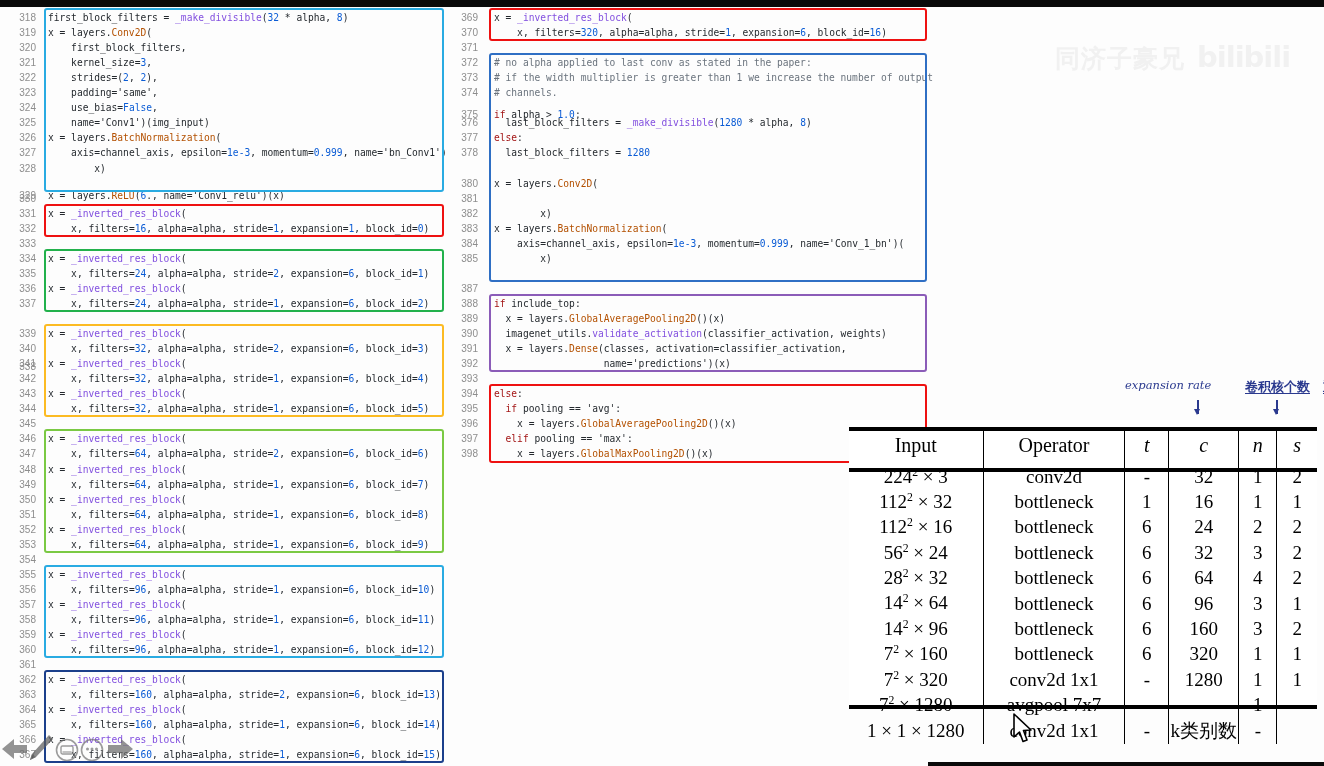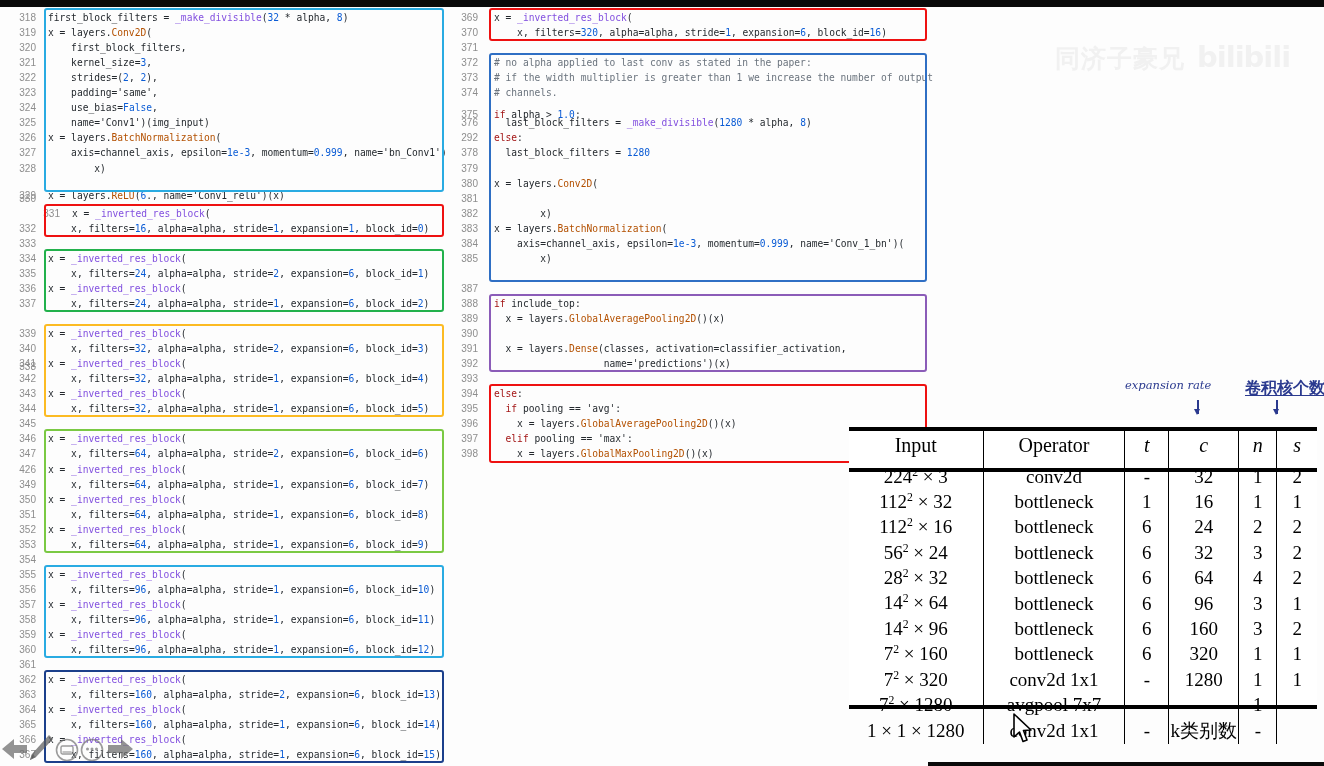--- a/index.html
+++ b/index.html
@@ -91,21 +91,21 @@
 
   
   #annot { position: absolute; left: 1040px; top: 378px; width: 284px; height: 48px; }
   .ann-txt {
     position: absolute;
     color: #2b3a8f;
     font-size: 11.5px;
     white-space: nowrap;
   }
   .ann-en { font-family: "DejaVu Serif", serif; font-style: italic; }
-  .ann-cn { font-family: "DejaVu Sans", sans-serif; font-weight: bold; font-size: 16px;
+  .ann-cn { font-family: "DejaVu Sans", sans-serif; font-weight: bold; font-size: 13px;
             text-decoration: underline; text-underline-offset: 2px; }
   .ann-arrow {
     position: absolute; width: 1.6px; height: 14px; background: #2b3a8f;
   }
   .ann-arrow::after {
     content:""; position:absolute; left:-2.6px; bottom:-1px;
     border-left: 3.4px solid transparent; border-right: 3.4px solid transparent;
     border-top: 6px solid #2b3a8f;
   }
 
@@ -147,38 +147,38 @@
       <div class="gutter-line" style="top: 48.15px; position: absolute; left: 0px; right: 0px;"><span class="lnum">321</span><span class="ltext">    <span class="id">kernel_size</span>=<span class="num">3</span>,</span></div>
       <div class="gutter-line" style="top: 63.2px; position: absolute; left: 0px; right: 0px;"><span class="lnum">322</span><span class="ltext">    <span class="id">strides</span>=(<span class="num">2</span>, <span class="num">2</span>),</span></div>
       <div class="gutter-line" style="top: 78.25px; position: absolute; left: 0px; right: 0px;"><span class="lnum">323</span><span class="ltext">    <span class="id">padding</span>=<span class="str">'same'</span>,</span></div>
       <div class="gutter-line" style="top: 93.3px; position: absolute; left: 0px; right: 0px;"><span class="lnum">324</span><span class="ltext">    <span class="id">use_bias</span>=<span class="num">False</span>,</span></div>
       <div class="gutter-line" style="top: 108.35px; position: absolute; left: 0px; right: 0px;"><span class="lnum">325</span><span class="ltext">    <span class="id">name</span>=<span class="str">'Conv1'</span>)(<span class="id">img_input</span>)</span></div>
       <div class="gutter-line" style="top: 123.4px; position: absolute; left: 0px; right: 0px;"><span class="lnum">326</span><span class="ltext"><span class="id">x</span> = <span class="id">layers</span>.<span class="fn">BatchNormalization</span>(</span></div>
       <div class="gutter-line" style="top: 138.45px; position: absolute; left: 0px; right: 0px;"><span class="lnum">327</span><span class="ltext">    <span class="id">axis</span>=<span class="id">channel_axis</span>, <span class="id">epsilon</span>=<span class="num">1e-3</span>, <span class="id">momentum</span>=<span class="num">0.999</span>, <span class="id">name</span>=<span class="str">'bn_Conv1'</span>)(</span></div>
       <div class="gutter-line" style="top: 153.5px; position: absolute; left: 0px; right: 0px;"><span class="lnum">328</span><span class="ltext">        <span class="id">x</span>)</span></div>
       <div class="gutter-line" style="top: 181px; position: absolute; left: 0px; right: 0px;"><span class="lnum">329</span><span class="ltext"><span class="id">x</span> = <span class="id">layers</span>.<span class="fn">ReLU</span>(<span class="num">6</span>., <span class="id">name</span>=<span class="str">'Conv1_relu'</span>)(<span class="id">x</span>)</span></div>
       <div class="gutter-line" style="top: 183.6px; position: absolute; left: 0px; right: 0px;"><span class="lnum">330</span><span class="ltext"></span></div>
-      <div class="gutter-line" style="top: 198.65px; position: absolute; left: 0px; right: 0px; margin-left: 24px;"><span class="lnum">331</span><span class="ltext"><span class="id">x</span> = <span class="fn2">_inverted_res_block</span>(</span></div>
+      <div class="gutter-line" style="top: 198.65px; position: absolute; left: 0px; right: 0px;"><span class="lnum">331</span><span class="ltext"><span class="id">x</span> = <span class="fn2">_inverted_res_block</span>(</span></div>
       <div class="gutter-line" style="top: 213.7px; position: absolute; left: 0px; right: 0px;"><span class="lnum">332</span><span class="ltext">    <span class="id">x</span>, <span class="id">filters</span>=<span class="num">16</span>, <span class="id">alpha</span>=<span class="id">alpha</span>, <span class="id">stride</span>=<span class="num">1</span>, <span class="id">expansion</span>=<span class="num">1</span>, <span class="id">block_id</span>=<span class="num">0</span>)</span></div>
       <div class="gutter-line" style="top: 228.75px; position: absolute; left: 0px; right: 0px;"><span class="lnum">333</span><span class="ltext"></span></div>
       <div class="gutter-line" style="top: 243.8px; position: absolute; left: 0px; right: 0px;"><span class="lnum">334</span><span class="ltext"><span class="id">x</span> = <span class="fn2">_inverted_res_block</span>(</span></div>
       <div class="gutter-line" style="top: 258.85px; position: absolute; left: 0px; right: 0px;"><span class="lnum">335</span><span class="ltext">    <span class="id">x</span>, <span class="id">filters</span>=<span class="num">24</span>, <span class="id">alpha</span>=<span class="id">alpha</span>, <span class="id">stride</span>=<span class="num">2</span>, <span class="id">expansion</span>=<span class="num">6</span>, <span class="id">block_id</span>=<span class="num">1</span>)</span></div>
       <div class="gutter-line" style="top: 273.9px; position: absolute; left: 0px; right: 0px; text-decoration: underline;"><span class="lnum">336</span><span class="ltext"><span class="id">x</span> = <span class="fn2">_inverted_res_block</span>(</span></div>
       <div class="gutter-line" style="top: 288.95px; position: absolute; left: 0px; right: 0px;"><span class="lnum">337</span><span class="ltext">    <span class="id">x</span>, <span class="id">filters</span>=<span class="num">24</span>, <span class="id">alpha</span>=<span class="id">alpha</span>, <span class="id">stride</span>=<span class="num">1</span>, <span class="id">expansion</span>=<span class="num">6</span>, <span class="id">block_id</span>=<span class="num">2</span>)</span></div>
       <div class="gutter-line" style="top: 304px; position: absolute; left: 0px; right: 12px; margin-top: 48px;"><span class="lnum">338</span><span class="ltext"></span></div>
       <div class="gutter-line" style="top: 319.05px; position: absolute; left: 0px; right: 0px;"><span class="lnum">339</span><span class="ltext"><span class="id">x</span> = <span class="fn2">_inverted_res_block</span>(</span></div>
       <div class="gutter-line" style="top: 334.1px; position: absolute; left: 0px; right: 0px;"><span class="lnum">340</span><span class="ltext">    <span class="id">x</span>, <span class="id">filters</span>=<span class="num">32</span>, <span class="id">alpha</span>=<span class="id">alpha</span>, <span class="id">stride</span>=<span class="num">2</span>, <span class="id">expansion</span>=<span class="num">6</span>, <span class="id">block_id</span>=<span class="num">3</span>)</span></div>
       <div class="gutter-line" style="top: 349.15px; position: absolute; left: 0px; right: 0px;"><span class="lnum">341</span><span class="ltext"><span class="id">x</span> = <span class="fn2">_inverted_res_block</span>(</span></div>
       <div class="gutter-line" style="top: 364.2px; position: absolute; left: 0px; right: 0px;"><span class="lnum">342</span><span class="ltext">    <span class="id">x</span>, <span class="id">filters</span>=<span class="num">32</span>, <span class="id">alpha</span>=<span class="id">alpha</span>, <span class="id">stride</span>=<span class="num">1</span>, <span class="id">expansion</span>=<span class="num">6</span>, <span class="id">block_id</span>=<span class="num">4</span>)</span></div>
       <div class="gutter-line" style="top: 379.25px; position: absolute; left: 0px; right: 0px;"><span class="lnum">343</span><span class="ltext"><span class="id">x</span> = <span class="fn2">_inverted_res_block</span>(</span></div>
       <div class="gutter-line" style="top: 394.3px; position: absolute; left: 0px; right: 0px;"><span class="lnum">344</span><span class="ltext">    <span class="id">x</span>, <span class="id">filters</span>=<span class="num">32</span>, <span class="id">alpha</span>=<span class="id">alpha</span>, <span class="id">stride</span>=<span class="num">1</span>, <span class="id">expansion</span>=<span class="num">6</span>, <span class="id">block_id</span>=<span class="num">5</span>)</span></div>
       <div class="gutter-line" style="top: 409.35px; position: absolute; left: 0px; right: 0px;"><span class="lnum">345</span><span class="ltext"></span></div>
       <div class="gutter-line" style="top: 424.4px; position: absolute; left: 0px; right: 0px;"><span class="lnum">346</span><span class="ltext"><span class="id">x</span> = <span class="fn2">_inverted_res_block</span>(</span></div>
       <div class="gutter-line" style="top: 439.45px; position: absolute; left: 0px; right: 0px;"><span class="lnum">347</span><span class="ltext">    <span class="id">x</span>, <span class="id">filters</span>=<span class="num">64</span>, <span class="id">alpha</span>=<span class="id">alpha</span>, <span class="id">stride</span>=<span class="num">2</span>, <span class="id">expansion</span>=<span class="num">6</span>, <span class="id">block_id</span>=<span class="num">6</span>)</span></div>
-      <div class="gutter-line" style="top: 454.5px; position: absolute; left: 0px; right: 0px;"><span class="lnum">426</span><span class="ltext"><span class="id">x</span> = <span class="fn2">_inverted_res_block</span>(</span></div>
+      <div class="gutter-line" style="top: 454.5px; position: absolute; left: 0px; right: 0px;"><span class="lnum">348</span><span class="ltext"><span class="id">x</span> = <span class="fn2">_inverted_res_block</span>(</span></div>
       <div class="gutter-line" style="top: 469.55px; position: absolute; left: 0px; right: 0px;"><span class="lnum">349</span><span class="ltext">    <span class="id">x</span>, <span class="id">filters</span>=<span class="num">64</span>, <span class="id">alpha</span>=<span class="id">alpha</span>, <span class="id">stride</span>=<span class="num">1</span>, <span class="id">expansion</span>=<span class="num">6</span>, <span class="id">block_id</span>=<span class="num">7</span>)</span></div>
       <div class="gutter-line" style="top: 484.6px; position: absolute; left: 0px; right: 0px;"><span class="lnum">350</span><span class="ltext"><span class="id">x</span> = <span class="fn2">_inverted_res_block</span>(</span></div>
       <div class="gutter-line" style="top: 499.65px; position: absolute; left: 0px; right: 0px;"><span class="lnum">351</span><span class="ltext">    <span class="id">x</span>, <span class="id">filters</span>=<span class="num">64</span>, <span class="id">alpha</span>=<span class="id">alpha</span>, <span class="id">stride</span>=<span class="num">1</span>, <span class="id">expansion</span>=<span class="num">6</span>, <span class="id">block_id</span>=<span class="num">8</span>)</span></div>
       <div class="gutter-line" style="top: 514.7px; position: absolute; left: 0px; right: 0px;"><span class="lnum">352</span><span class="ltext"><span class="id">x</span> = <span class="fn2">_inverted_res_block</span>(</span></div>
       <div class="gutter-line" style="top: 529.75px; position: absolute; left: 0px; right: 0px;"><span class="lnum">353</span><span class="ltext">    <span class="id">x</span>, <span class="id">filters</span>=<span class="num">64</span>, <span class="id">alpha</span>=<span class="id">alpha</span>, <span class="id">stride</span>=<span class="num">1</span>, <span class="id">expansion</span>=<span class="num">6</span>, <span class="id">block_id</span>=<span class="num">9</span>)</span></div>
       <div class="gutter-line" style="top: 544.8px; position: absolute; left: 0px; right: 0px;"><span class="lnum">354</span><span class="ltext"></span></div>
       <div class="gutter-line" style="top: 559.85px; position: absolute; left: 0px; right: 0px;"><span class="lnum">355</span><span class="ltext"><span class="id">x</span> = <span class="fn2">_inverted_res_block</span>(</span></div>
       <div class="gutter-line" style="top: 574.9px; position: absolute; left: 0px; right: 0px;"><span class="lnum">356</span><span class="ltext">    <span class="id">x</span>, <span class="id">filters</span>=<span class="num">96</span>, <span class="id">alpha</span>=<span class="id">alpha</span>, <span class="id">stride</span>=<span class="num">1</span>, <span class="id">expansion</span>=<span class="num">6</span>, <span class="id">block_id</span>=<span class="num">10</span>)</span></div>
       <div class="gutter-line" style="top: 589.95px; position: absolute; left: 0px; right: 0px; padding-left: 25px;"><span class="lnum">357</span><span class="ltext"><span class="id">x</span> = <span class="fn2">_inverted_res_block</span>(</span></div>
       <div class="gutter-line" style="top: 605px; position: absolute; left: 0px; right: 0px;"><span class="lnum">358</span><span class="ltext">    <span class="id">x</span>, <span class="id">filters</span>=<span class="num">96</span>, <span class="id">alpha</span>=<span class="id">alpha</span>, <span class="id">stride</span>=<span class="num">1</span>, <span class="id">expansion</span>=<span class="num">6</span>, <span class="id">block_id</span>=<span class="num">11</span>)</span></div>
@@ -195,33 +195,32 @@
 
   <div class="pane" id="pane-right">
       <div class="gutter-line" style="top: 3px; position: absolute; left: 0px; right: 0px;"><span class="lnum">369</span><span class="ltext"><span class="id">x</span> = <span class="fn2">_inverted_res_block</span>(</span></div>
       <div class="gutter-line" style="top: 18.05px; position: absolute; left: 0px; right: 0px;"><span class="lnum">370</span><span class="ltext">    <span class="id">x</span>, <span class="id">filters</span>=<span class="num">320</span>, <span class="id">alpha</span>=<span class="id">alpha</span>, <span class="id">stride</span>=<span class="num">1</span>, <span class="id">expansion</span>=<span class="num">6</span>, <span class="id">block_id</span>=<span class="num">16</span>)</span></div>
       <div class="gutter-line" style="top: 33.1px; position: absolute; left: 0px; right: 0px;"><span class="lnum">371</span><span class="ltext"></span></div>
       <div class="gutter-line" style="top: 48.15px; position: absolute; left: 0px; right: 0px;"><span class="lnum">372</span><span class="ltext"><span class="cmt"># no alpha applied to last conv as stated in the paper:</span></span></div>
       <div class="gutter-line" style="top: 63.2px; position: absolute; left: 0px; right: 0px;"><span class="lnum">373</span><span class="ltext"><span class="cmt"># if the width multiplier is greater than 1 we increase the number of output</span></span></div>
       <div class="gutter-line" style="top: 78.25px; position: absolute; left: 0px; right: 0px;"><span class="lnum">374</span><span class="ltext"><span class="cmt"># channels.</span></span></div>
       <div class="gutter-line" style="top: 100px; position: absolute; left: 0px; right: 0px;"><span class="lnum">375</span><span class="ltext"><span class="kw">if</span> <span class="id">alpha</span> &gt; <span class="num">1.0</span>:</span></div>
       <div class="gutter-line" style="top: 108.35px; position: absolute; left: 0px; right: 0px;"><span class="lnum">376</span><span class="ltext">  <span class="id">last_block_filters</span> = <span class="fn2">_make_divisible</span>(<span class="num">1280</span> * <span class="id">alpha</span>, <span class="num">8</span>)</span></div>
-      <div class="gutter-line" style="top: 123.4px; position: absolute; left: 0px; right: 0px;"><span class="lnum">292</span><span class="ltext"><span class="kw">else</span>:</span></div>
+      <div class="gutter-line" style="top: 123.4px; position: absolute; left: 0px; right: 0px;"><span class="lnum">377</span><span class="ltext"><span class="kw">else</span>:</span></div>
       <div class="gutter-line" style="top: 138.45px; position: absolute; left: 0px; right: 0px;"><span class="lnum">378</span><span class="ltext">  <span class="id">last_block_filters</span> = <span class="num">1280</span></span></div>
-      <div class="gutter-line" style="top: 153.5px; position: absolute; left: 0px; right: 0px;"><span class="lnum">379</span><span class="ltext"></span></div>
       <div class="gutter-line" style="top: 168.55px; position: absolute; left: 0px; right: 0px;"><span class="lnum">380</span><span class="ltext"><span class="id">x</span> = <span class="id">layers</span>.<span class="fn">Conv2D</span>(</span></div>
       <div class="gutter-line" style="top: 183.6px; position: absolute; left: 0px; right: 0px;"><span class="lnum">381</span></div>
       <div class="gutter-line" style="top: 198.65px; position: absolute; left: 0px; right: 0px;"><span class="lnum">382</span><span class="ltext">        <span class="id">x</span>)</span></div>
       <div class="gutter-line" style="top: 213.7px; position: absolute; left: 0px; right: 0px;"><span class="lnum">383</span><span class="ltext"><span class="id">x</span> = <span class="id">layers</span>.<span class="fn">BatchNormalization</span>(</span></div>
       <div class="gutter-line" style="top: 228.75px; position: absolute; left: 0px; right: 0px;"><span class="lnum">384</span><span class="ltext">    <span class="id">axis</span>=<span class="id">channel_axis</span>, <span class="id">epsilon</span>=<span class="num">1e-3</span>, <span class="id">momentum</span>=<span class="num">0.999</span>, <span class="id">name</span>=<span class="str">'Conv_1_bn'</span>)(</span></div>
       <div class="gutter-line" style="top: 243.8px; position: absolute; left: 0px; right: 0px;"><span class="lnum">385</span><span class="ltext">        <span class="id">x</span>)</span></div>
       <div class="gutter-line" style="top: 273.9px; position: absolute; left: 0px; right: 0px;"><span class="lnum">387</span><span class="ltext"></span></div>
       <div class="gutter-line" style="top: 288.95px; position: absolute; left: 0px; right: 0px;"><span class="lnum">388</span><span class="ltext"><span class="kw">if</span> <span class="id">include_top</span>:</span></div>
       <div class="gutter-line" style="top: 304px; position: absolute; left: 0px; right: 0px;"><span class="lnum">389</span><span class="ltext">  <span class="id">x</span> = <span class="id">layers</span>.<span class="fn">GlobalAveragePooling2D</span>()(<span class="id">x</span>)</span></div>
-      <div class="gutter-line" style="top: 319.05px; position: absolute; left: 0px; right: 0px;"><span class="lnum">390</span></div>
+      <div class="gutter-line" style="top: 319.05px; position: absolute; left: 0px; right: 0px;"><span class="lnum">390</span><span class="ltext">  <span class="id">imagenet_utils</span>.<span class="fn2">validate_activation</span>(<span class="id">classifier_activation</span>, <span class="id">weights</span>)</span></div>
       <div class="gutter-line" style="top: 334.1px; position: absolute; left: 0px; right: 0px;"><span class="lnum">391</span><span class="ltext">  <span class="id">x</span> = <span class="id">layers</span>.<span class="fn">Dense</span>(<span class="id">classes</span>, <span class="id">activation</span>=<span class="id">classifier_activation</span>,</span></div>
       <div class="gutter-line" style="top: 349.15px; position: absolute; left: 0px; right: 0px;"><span class="lnum">392</span><span class="ltext">                   <span class="id">name</span>=<span class="str">'predictions'</span>)(<span class="id">x</span>)</span></div>
       <div class="gutter-line" style="top: 364.2px; position: absolute; left: 0px; right: 0px;"><span class="lnum">393</span><span class="ltext"></span></div>
       <div class="gutter-line" style="top: 379.25px; position: absolute; left: 0px; right: 0px;"><span class="lnum">394</span><span class="ltext"><span class="kw">else</span>:</span></div>
       <div class="gutter-line" style="top: 394.3px; position: absolute; left: 0px; right: 0px;"><span class="lnum">395</span><span class="ltext">  <span class="kw">if</span> <span class="id">pooling</span> == <span class="str">'avg'</span>:</span></div>
       <div class="gutter-line" style="top: 409.35px; position: absolute; left: 0px; right: 0px;"><span class="lnum">396</span><span class="ltext">    <span class="id">x</span> = <span class="id">layers</span>.<span class="fn">GlobalAveragePooling2D</span>()(<span class="id">x</span>)</span></div>
       <div class="gutter-line" style="top: 424.4px; position: absolute; left: 0px; right: 0px;"><span class="lnum">397</span><span class="ltext">  <span class="kw">elif</span> <span class="id">pooling</span> == <span class="str">'max'</span>:</span></div>
       <div class="gutter-line" style="top: 439.45px; position: absolute; left: 0px; right: 0px;"><span class="lnum">398</span><span class="ltext">    <span class="id">x</span> = <span class="id">layers</span>.<span class="fn">GlobalMaxPooling2D</span>()(<span class="id">x</span>)</span></div>
     </div>
 

